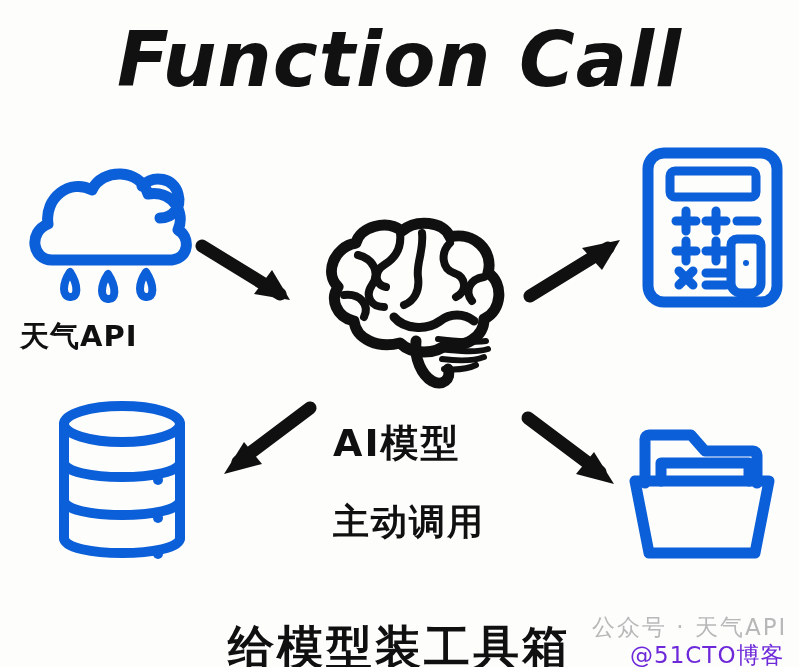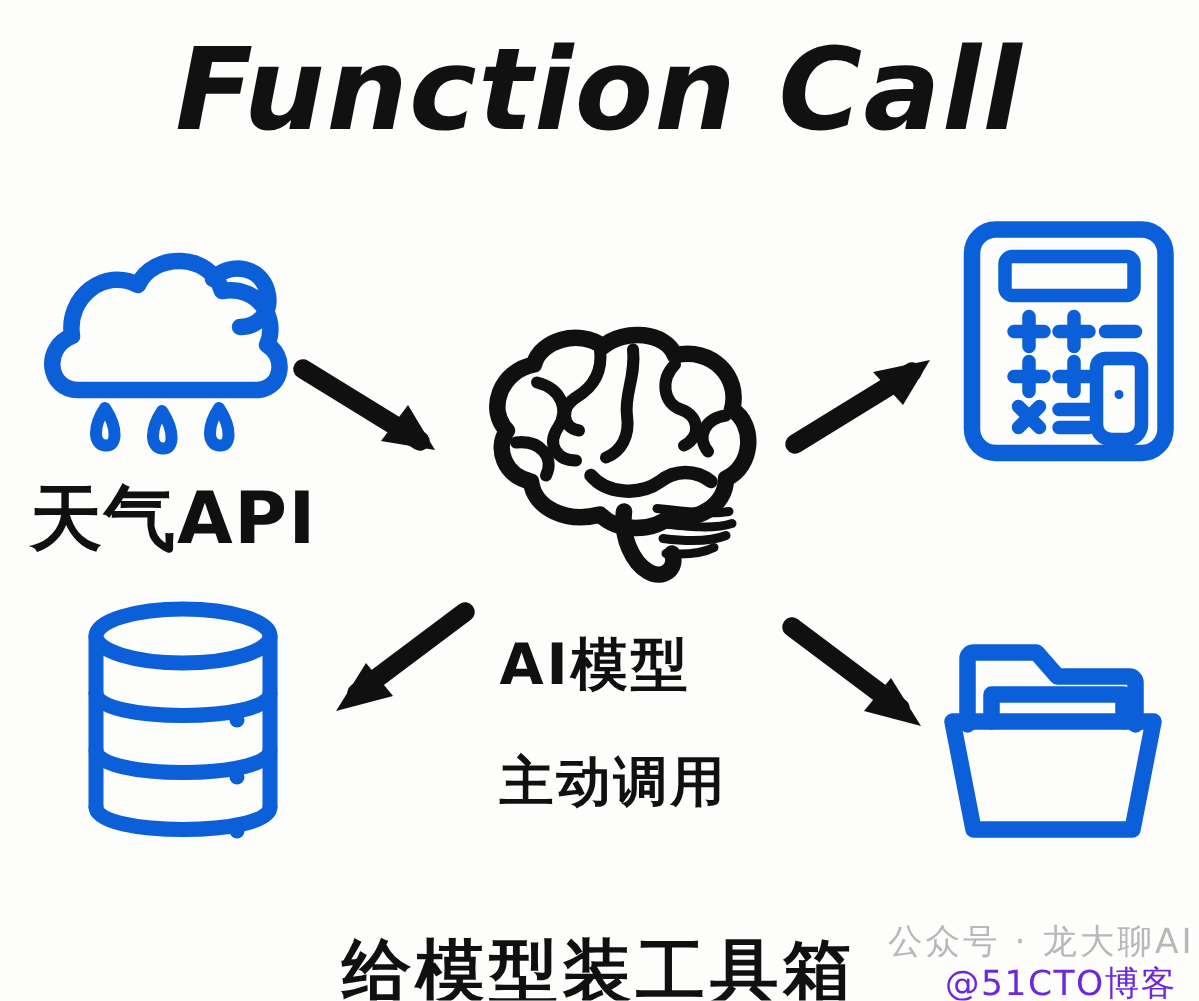--- a/index.html
+++ b/index.html
@@ -45,21 +45,21 @@
     position: absolute;
     font-family: "DejaVu Sans", sans-serif;
     font-weight: bold;
     color: #101010;
     white-space: nowrap;
     line-height: 1;
   }
   .label-weather {
     left: 20px;
     top: 322px;
-    font-size: 48px;
+    font-size: 29px;
     letter-spacing: 1px;
     text-align: center;
   }
   .label-aimodel {
     left: 333px;
     top: 424px;
     font-size: 38px;
     letter-spacing: 2px;
   }
   .label-invoke {
@@ -276,16 +276,16 @@
 
   <div class="arrow-box" id="arrow-brain-folder">
     <svg width="120" height="90" viewBox="0 0 120 90" aria-hidden="true">
       <path d="M8 10 L80 64" stroke="#101010" stroke-width="13" stroke-linecap="round"></path>
       <path d="M94 76 L56 66 L74 44 Z" fill="#101010"></path>
     </svg>
   </div>
 
   <div class="caption">给模型装工具箱</div>
 
-  <div class="watermark-main">公众号 · 龙大聊AI</div>
+  <div class="watermark-main">公众号 · 天气API</div>
   <div class="watermark-sub">@51CTO博客</div>
 
 </div>
 
 </body></html>

